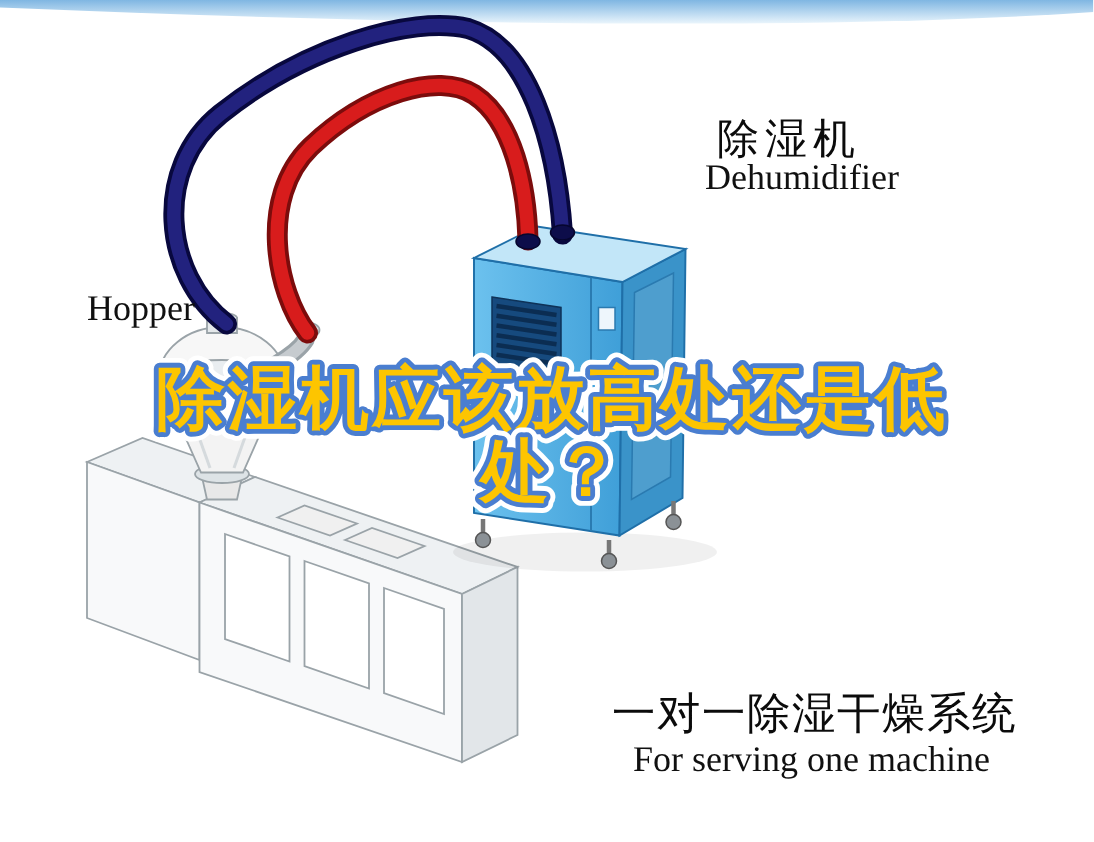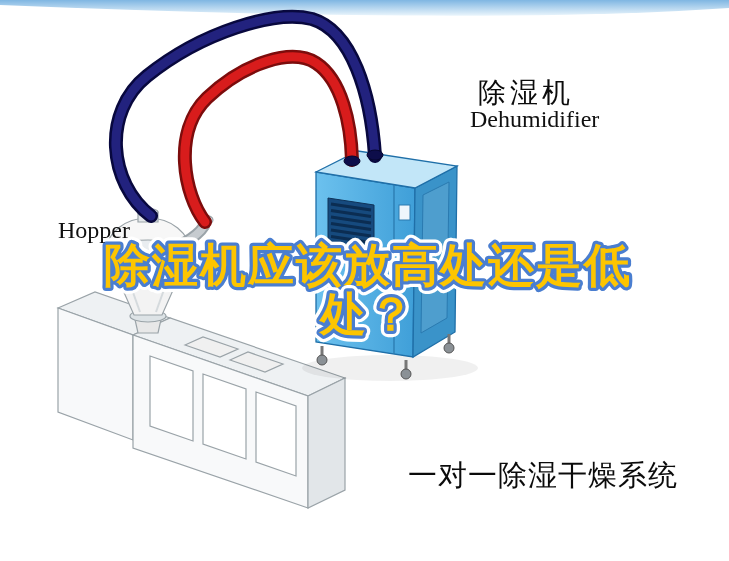--- a/index.html
+++ b/index.html
@@ -10,21 +10,21 @@
   .stage svg{position:absolute;left:0;top:0;}
   .label-cn{
     position:absolute;font-weight:normal;color:#0b0b0b;white-space:nowrap;
     font-family:"Liberation Sans",sans-serif;
   }
   .label-en{
     position:absolute;color:#101010;white-space:nowrap;
     font-family:"Liberation Serif",serif;
   }
   #dryer-cn{left:50px;top:160px;font-size:27px;letter-spacing:3px;}
-  #dryer-en{left:58px;top:193px;font-size:24px;margin-top:24px;}
+  #dryer-en{left:58px;top:193px;font-size:24px;}
   #dehum-cn{left:478px;top:74px;font-size:28px;letter-spacing:4px;}
   #dehum-en{left:459px;top:106px;font-size:24px;margin-left:11px;}
   #caption-cn{left:408px;top:456px;font-size:29px;letter-spacing:1px;}
   #caption-en{left:422px;top:494px;font-size:24px;}
   .title-layer{
     font-family:"Liberation Sans",sans-serif;
     font-size:46px;font-weight:bold;letter-spacing:2px;
     text-anchor:middle;
   }
   .t-halo{fill:none;stroke:var(--title_halo,#ffffff);stroke-width:13;stroke-linejoin:round;}
@@ -141,14 +141,15 @@
       <text class="title-layer t-outline" x="368" y="330">处？</text>
       <text class="title-layer t-fill" x="368" y="330">处？</text>
     </g>
   </svg>
 
   <div id="dryer-en" class="label-en">Hopper</div>
   <div id="dehum-cn" class="label-cn">除湿机</div>
   <div id="dehum-en" class="label-en">Dehumidifier</div>
 
   <div id="caption-cn" class="label-cn">一对一除湿干燥系统</div>
+  <div id="caption-en" class="label-en">For serving one machine</div>
 
 </div>
 
 </body></html>

